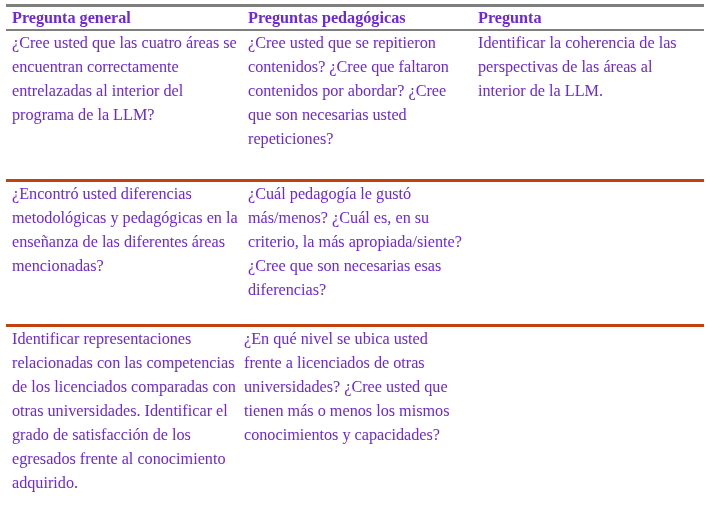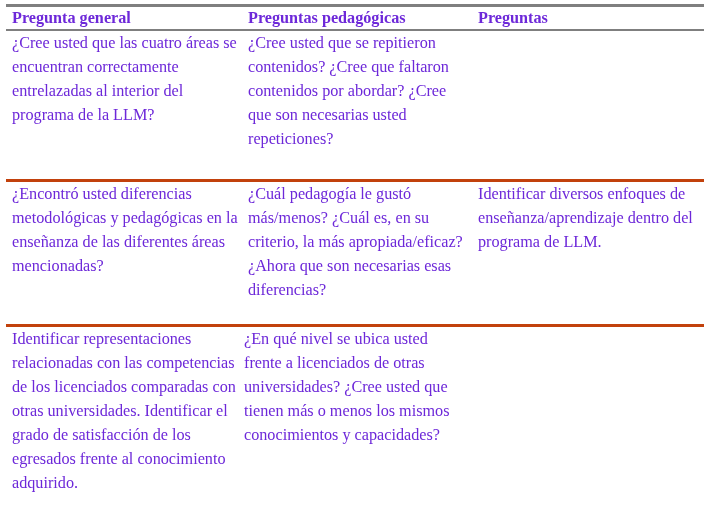--- a/index.html
+++ b/index.html
@@ -23,31 +23,31 @@
     .row.r2 { height: 142px; }
     .row.r3 { height: 214px; }
   </style>
 </head>
 <body>
 
 <div class="table">
   <div class="row header">
     <div class="cell c1">Pregunta general</div>
     <div class="cell c2">Preguntas pedagógicas</div>
-    <div class="cell c3">Preguntas</div>
+    <div class="cell c3">Pregunta</div>
   </div>
 
   <div class="row body r1">
     <div class="cell c1">¿Cree usted que las cuatro áreas se encuentran correctamente entrelazadas al interior del programa de la LLM?</div>
     <div class="cell c2">¿Cree usted que se repitieron contenidos? ¿Cree que faltaron contenidos por abordar? ¿Cree que son necesarias usted repeticiones?</div>
+    <div class="cell c3">Identificar la coherencia de las perspectivas de las áreas al interior de la LLM.</div>
   </div>
 
   <div class="row body r2">
     <div class="cell c1">¿Encontró usted diferencias metodológicas y pedagógicas en la enseñanza de las diferentes áreas mencionadas?</div>
-    <div class="cell c2">¿Cuál pedagogía le gustó más/menos? ¿Cuál es, en su criterio, la más apropiada/eficaz?¿Ahora que son necesarias esas diferencias?</div>
-    <div class="cell c3">Identificar diversos enfoques de enseñanza/aprendizaje dentro del programa de LLM.</div>
+    <div class="cell c2">¿Cuál pedagogía le gustó más/menos? ¿Cuál es, en su criterio, la más apropiada/siente?¿Cree que son necesarias esas diferencias?</div>
   </div>
 
   <div class="row body r3">
     <div class="cell c3">Identificar representaciones relacionadas con las competencias de los licenciados comparadas con otras universidades. Identificar el grado de satisfacción de los egresados frente al conocimiento adquirido.</div>
     <div class="cell c2">¿En qué nivel se ubica usted frente a licenciados de otras universidades? ¿Cree usted que tienen más o menos los mismos conocimientos y capacidades?</div>
   </div>
 </div>
 
 </body></html>

